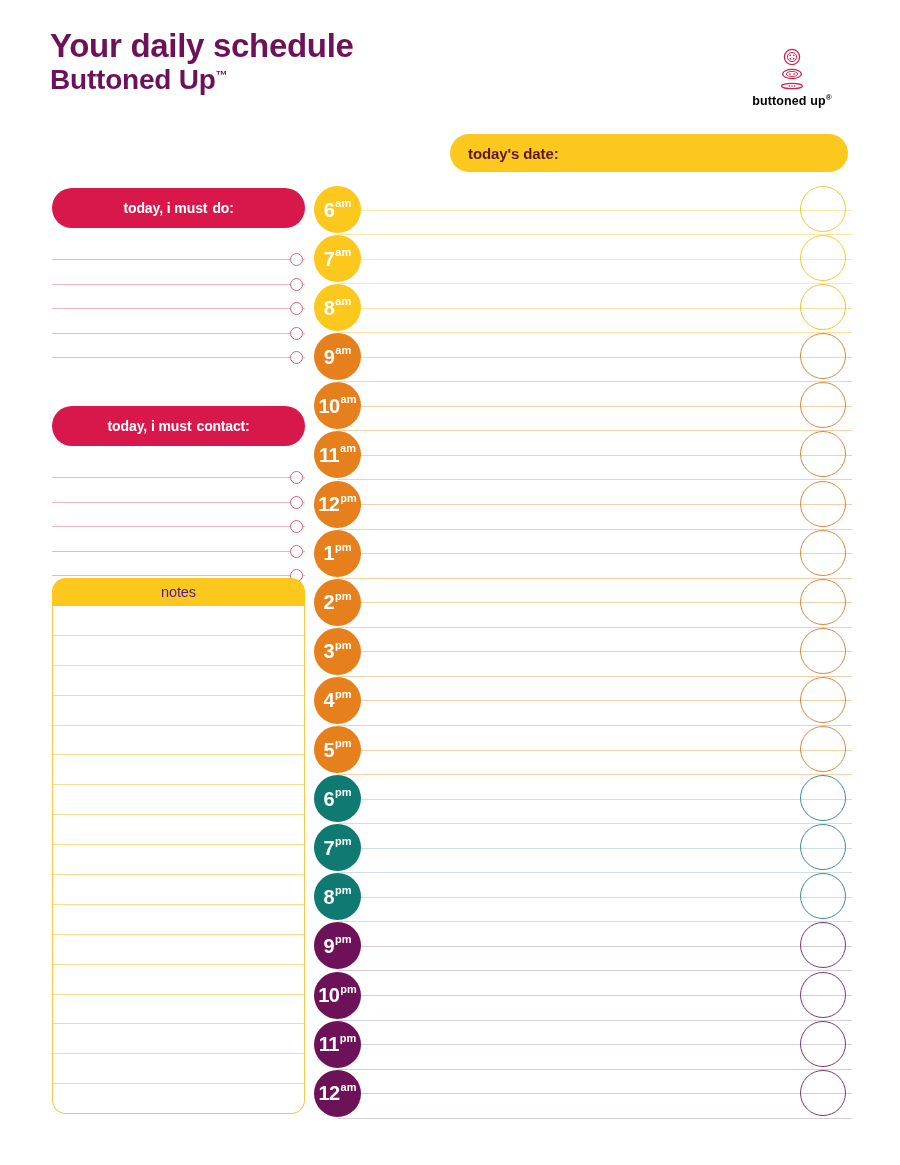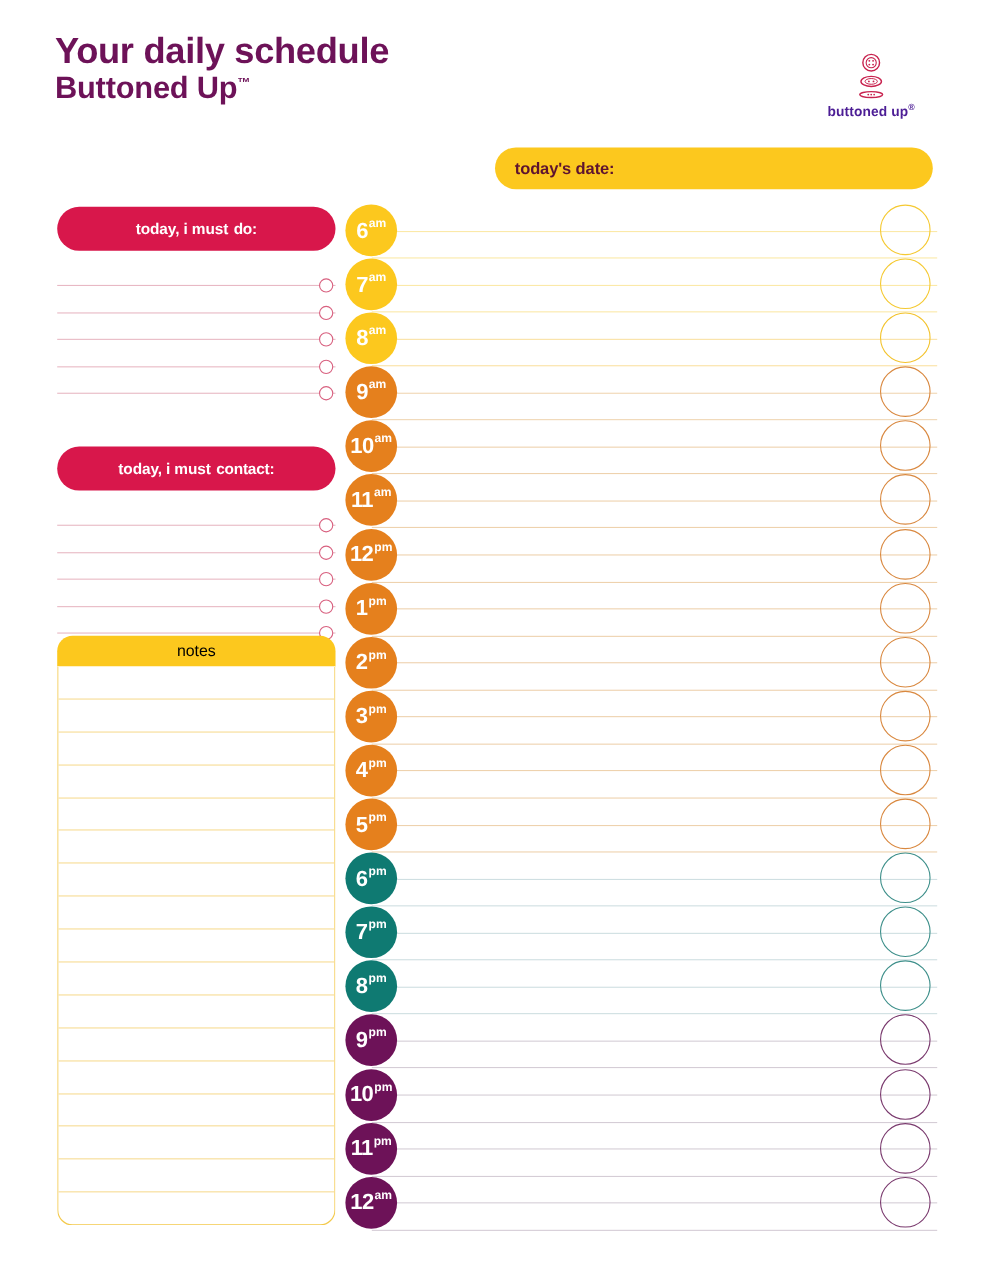--- a/index.html
+++ b/index.html
@@ -71,21 +71,21 @@
   .logo-buttons {
     display: flex;
     flex-direction: column;
     align-items: center;
     gap: 2px;
     margin-bottom: 3px;
   }
   .logo-word {
     font-size: 12.5px;
     font-weight: 600;
-    color: #4c1d95;
+    color: #000000;
     letter-spacing: 0.1px;
     white-space: nowrap;
   }
   .logo-word .reg { font-size: 8px; vertical-align: super; }
 
   
   .date-bar {
     position: absolute;
     left: 450px;
     top: 134px;
@@ -170,21 +170,21 @@
     width: 253px;
     height: 28px;
     background: #fcc81e;
     border-radius: 14px 14px 0 0;
     display: flex;
     align-items: center;
     justify-content: center;
   }
   .notes-header-label {
     font-size: 14.5px;
-    color: #000000;
+    color: #4c1d95;
     font-weight: 400;
     letter-spacing: -0.1px;
   }
   .notes-body {
     width: 253px;
     height: 508px;
     border: 1.3px solid #f3c94a;
     border-top: none;
     border-radius: 0 0 14px 14px;
     background: #ffffff;

